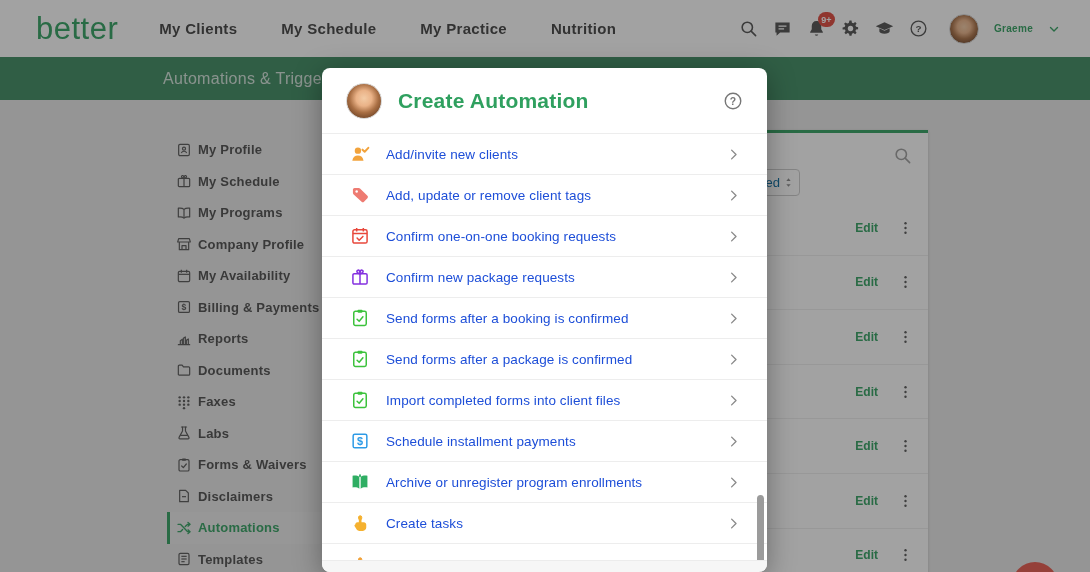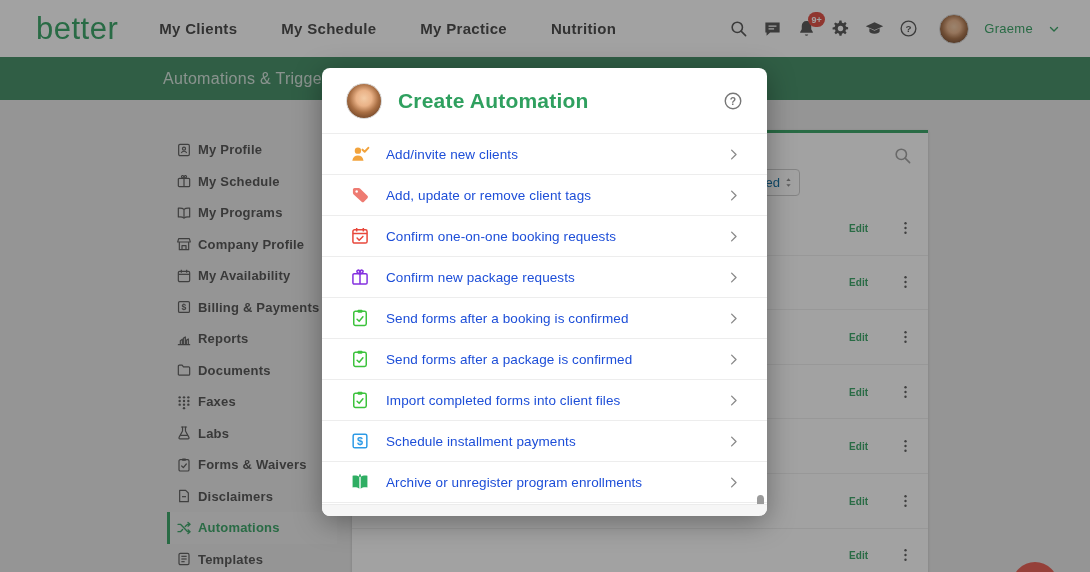--- a/index.html
+++ b/index.html
@@ -16,21 +16,21 @@
   .topbar{position:absolute;top:0;left:0;right:0;height:57px;background:#fff;display:flex;align-items:center;padding:0 30px 0 36px;}
   .logo{font-size:31px;font-weight:500;letter-spacing:.5px;color:var(--brand-green);margin-right:41px;}
   .nav{display:flex;gap:44px;align-items:center;}
   .nav-item{font-size:15px;font-weight:600;color:#3f3f3f;letter-spacing:.3px;text-decoration:none;cursor:pointer;}
   .topbar-right{margin-left:auto;display:flex;align-items:center;gap:15px;color:#4f4f4f;}
   .tb-icon{font-size:19px;line-height:0;cursor:pointer;display:inline-flex;}
   .bell-wrap{position:relative;display:inline-flex;}
   .nav-badge{position:absolute;top:-7px;right:-9px;background:var(--badge-red);color:#fff;font-size:9px;font-weight:700;min-width:17px;height:15px;border-radius:9px;display:flex;align-items:center;justify-content:center;padding:0 3px;}
   .avatar{border-radius:50%;background:radial-gradient(circle at 50% 42%, #f3cba5 0%, #eab287 30%, #a96f44 55%, #7e4f2e 75%, #6b4226 100%);border:1px solid #d8d8d8;}
   .nav-avatar{width:30px;height:30px;margin-left:6px;cursor:pointer;}
-  .user-name{font-size:13px;font-weight:400;color:var(--brand-green);letter-spacing:.3px;cursor:pointer;}
+  .user-name{font-size:10px;font-weight:700;color:var(--brand-green);letter-spacing:.3px;cursor:pointer;}
   .user-chevron{font-size:12px;color:var(--brand-green);line-height:0;cursor:pointer;}
 
   
   .banner{position:absolute;top:57px;left:0;right:0;height:43px;background:var(--banner-green);display:flex;align-items:center;padding-left:163px;}
   .banner-title{font-size:16px;font-weight:500;color:rgba(255,255,255,.78);letter-spacing:.3px;}
 
   
   .sidebar{position:absolute;left:167px;top:134px;width:170px;}
   .side-item{height:31.5px;display:flex;align-items:center;gap:6px;padding-left:6px;border-left:3px solid transparent;cursor:pointer;color:#4b4b4b;}
   .side-icon{font-size:16px;line-height:0;color:#555;display:inline-flex;}
@@ -39,31 +39,31 @@
   .side-item.active .side-icon{color:var(--brand-green);}
 
   
   .card{position:absolute;left:352px;top:130px;width:576px;height:460px;background:#fff;border-top:3px solid var(--brand-green);box-shadow:0 1px 3px rgba(0,0,0,.18);}
   .filter-select{position:absolute;left:390px;top:36px;width:58px;height:27px;border:1px solid #ccc;border-radius:4px;background:#fff;display:flex;align-items:center;justify-content:flex-end;gap:2px;padding:0 4px;font-size:13px;color:#0369a1;cursor:pointer;}
   .stepper{font-size:13px;color:#888;line-height:0;display:inline-flex;}
   .card-search{position:absolute;right:16px;top:13px;font-size:19px;color:#9e9e9e;line-height:0;cursor:pointer;}
   .rows{position:absolute;top:68px;left:0;right:0;}
   .row{height:54.6px;border-bottom:1px solid #eee;position:relative;}
   .row-note{position:absolute;left:2px;bottom:6px;font-size:10px;color:#999;}
-  .edit-link{position:absolute;right:60px;top:50%;transform:translateY(-50%);font-size:10px;font-weight:600;color:var(--brand-green);text-decoration:none;cursor:pointer;}
+  .edit-link{position:absolute;right:50px;top:50%;transform:translateY(-50%);font-size:12px;font-weight:600;color:var(--brand-green);text-decoration:none;cursor:pointer;}
   .kebab{position:absolute;right:14px;top:50%;transform:translateY(-50%);font-size:17px;color:#555;line-height:0;cursor:pointer;}
 
   
   .chat-bubble{position:absolute;left:1012px;top:562px;width:46px;height:46px;border-radius:50%;background:#e8564a;cursor:pointer;}
 
   
   .overlay{position:absolute;inset:0;background:rgba(33,33,33,.42);z-index:50;}
 
   
-  .modal{position:absolute;left:322px;top:68px;width:445px;height:448px;background:#fff;border-radius:8px;box-shadow:0 6px 28px rgba(0,0,0,.35);z-index:100;overflow:hidden;}
+  .modal{position:absolute;left:322px;top:68px;width:445px;height:504px;background:#fff;border-radius:8px;box-shadow:0 6px 28px rgba(0,0,0,.35);z-index:100;overflow:hidden;}
   .modal-head{height:66px;display:flex;align-items:center;padding:0 24px;gap:16px;border-bottom:1px solid #ededed;}
   .modal-avatar{width:36px;height:36px;}
   .modal-title{font-size:21px;font-weight:600;color:var(--brand-green);letter-spacing:.2px;flex:1;}
   .modal-help{font-size:20px;color:#777;line-height:0;cursor:pointer;}
   .modal-item{height:41px;display:flex;align-items:center;padding:0 26px 0 28px;border-bottom:1px solid #ededed;cursor:pointer;}
   .mi-icon{font-size:20px;line-height:0;width:24px;display:inline-flex;}
   .mi-label{font-size:13.5px;font-weight:400;color:#1d4ed8;margin-left:12px;letter-spacing:.1px;}
   .mi-chevron{margin-left:auto;font-size:15px;color:#8a8a8a;line-height:0;}
   .modal-item.partial{border-bottom:none;}
   .modal-scrollbar{position:absolute;right:3px;top:427px;width:7px;height:140px;border-radius:4px;background:#9b9b9b;cursor:pointer;}
@@ -494,20 +494,33 @@
               <path d="M11.2 5.8C9.3 4.4 6.5 4 3.1 4.5V18.6c3.4-.5 6.2 0 8.1 1.4z"></path>
               <path d="M12.8 5.8c1.9-1.4 4.7-1.8 8.1-1.3V18.6c-3.4-.5-6.2 0-8.1 1.4z"></path>
               <rect x="10.9" y="2.6" width="2.2" height="3.4" rx="1"></rect>
             </svg>
           </span>
         <span class="mi-label">Archive or unregister program enrollments</span>
         <span class="mi-chevron"><svg viewBox="0 0 24 24" width="1em" height="1em" fill="none" stroke="currentColor" stroke-width="2.2" stroke-linecap="round" stroke-linejoin="round">
               <polyline points="9 5 16 12 9 19"></polyline>
             </svg></span>
       </div>
+        <div class="modal-item">
+        <span class="mi-icon" style="color: rgb(245, 177, 47);">
+            <svg viewBox="0 0 24 24" width="1em" height="1em" fill="currentColor">
+              <path d="M10.6 4.5c0-.9.7-1.6 1.6-1.6s1.6.7 1.6 1.6V12h-3.2z"></path>
+              <path d="M6.5 13.5c0-1.5 1-2.5 2.5-2.5h7.5c1.7 0 3 1.3 3 3v3.5c0 2.2-1.8 4-4 4h-4.2c-1.3 0-2.5-.6-3.3-1.6L5.6 16c-.6-.8-.2-2 .9-2.5z"></path>
+              <circle cx="12.2" cy="5.6" r="2" fill="none" stroke="currentColor" stroke-width="1.3"></circle>
+            </svg>
+          </span>
+        <span class="mi-label">Create tasks</span>
+        <span class="mi-chevron"><svg viewBox="0 0 24 24" width="1em" height="1em" fill="none" stroke="currentColor" stroke-width="2.2" stroke-linecap="round" stroke-linejoin="round">
+              <polyline points="9 5 16 12 9 19"></polyline>
+            </svg></span>
+      </div>
         <div class="modal-item partial">
         <span class="mi-icon" style="color: rgb(242, 163, 60);">
             <svg viewBox="0 0 24 24" width="1em" height="1em" fill="currentColor">
               <path d="M10.6 4.5c0-.9.7-1.6 1.6-1.6s1.6.7 1.6 1.6V12h-3.2z"></path>
               <path d="M6.5 13.5c0-1.5 1-2.5 2.5-2.5h7.5c1.7 0 3 1.3 3 3v3.5c0 2.2-1.8 4-4 4h-4.2c-1.3 0-2.5-.6-3.3-1.6L5.6 16c-.6-.8-.2-2 .9-2.5z"></path>
               <circle cx="12.2" cy="5.6" r="2" fill="none" stroke="currentColor" stroke-width="1.3"></circle>
             </svg>
           </span>
         <span class="mi-label"></span>
 

